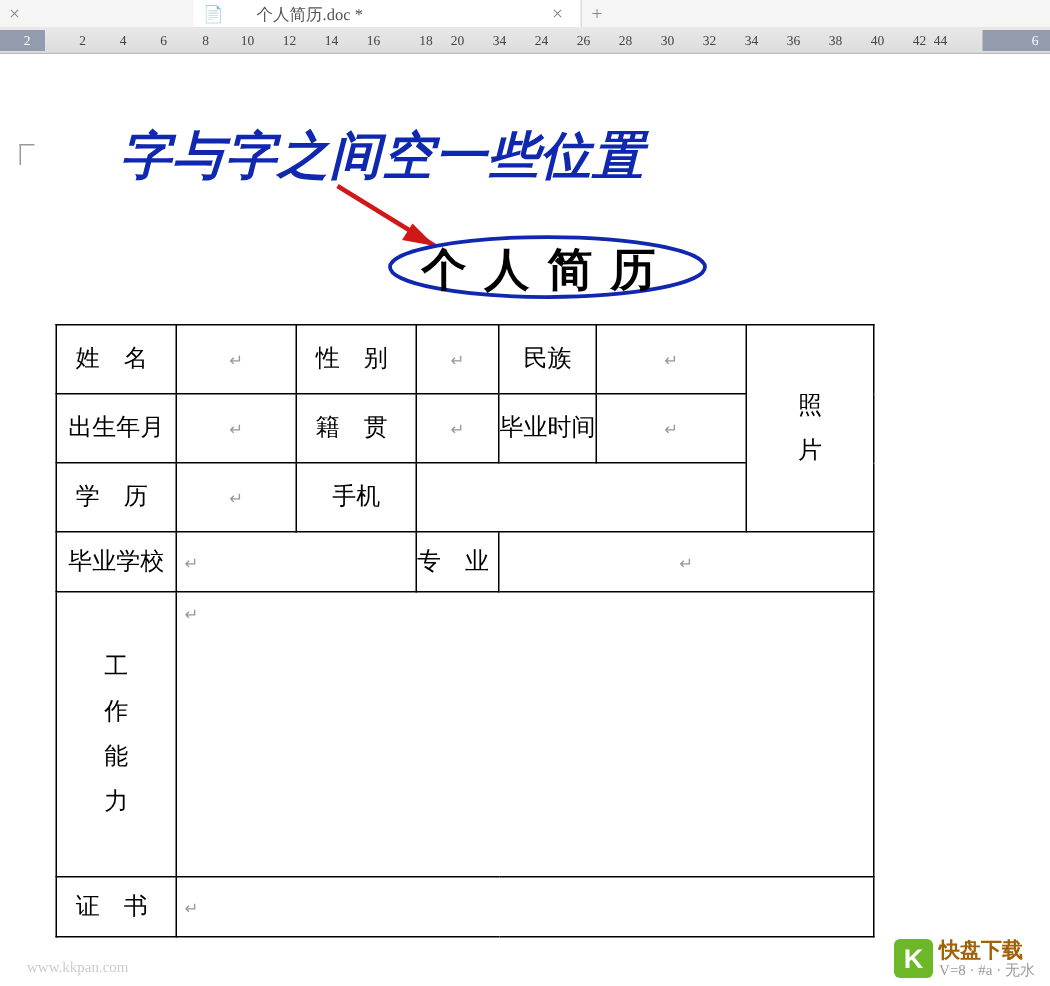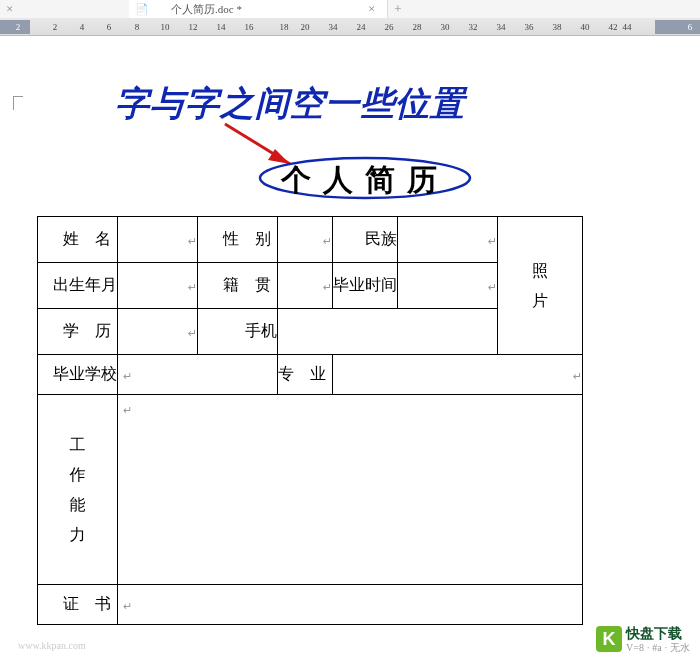--- a/index.html
+++ b/index.html
@@ -75,21 +75,20 @@
     .annotation {
       position: absolute;
       top: 45px;
       left: 80px;
       font-size: 34px;
       font-weight: bold;
       font-style: italic;
       color: #1028b0;
       font-family: "SimHei", "黑体", sans-serif;
       letter-spacing: 1px;
-      margin-left: 35px;
     }
     .arrow-svg {
       position: absolute;
       top: 80px;
       left: 195px;
       width: 120px;
       height: 60px;
     }
     .title-wrap {
       position: absolute;
@@ -113,21 +112,21 @@
       font-family: "SimSun", "宋体", serif;
     }
     .resume-table {
       position: absolute;
       top: 180px;
       left: 37px;
       border-collapse: collapse;
     }
     .resume-table td {
       border: 1.5px solid #000;
-      text-align: right;
+      text-align: center;
       font-size: 16px;
       vertical-align: middle;
       padding: 0;
     }
     .lbl { letter-spacing: 6px; }
     .lbl-tight { letter-spacing: 0; }
     .paragraph-mark {
       font-size: 11px;
       color: #999;
     }
@@ -163,21 +162,21 @@
       font-weight: bold;
       font-size: 18px;
       display: flex;
       align-items: center;
       justify-content: center;
       font-family: Arial, sans-serif;
     }
     .logo-text {
       font-size: 14px;
       font-weight: bold;
-      color: #14532d;
+      color: #a16207;
       font-family: "SimHei", sans-serif;
     }
     .logo-sub {
       font-size: 10px;
       color: #999;
       line-height: 1;
     }
   </style>
 </head>
 <body>

